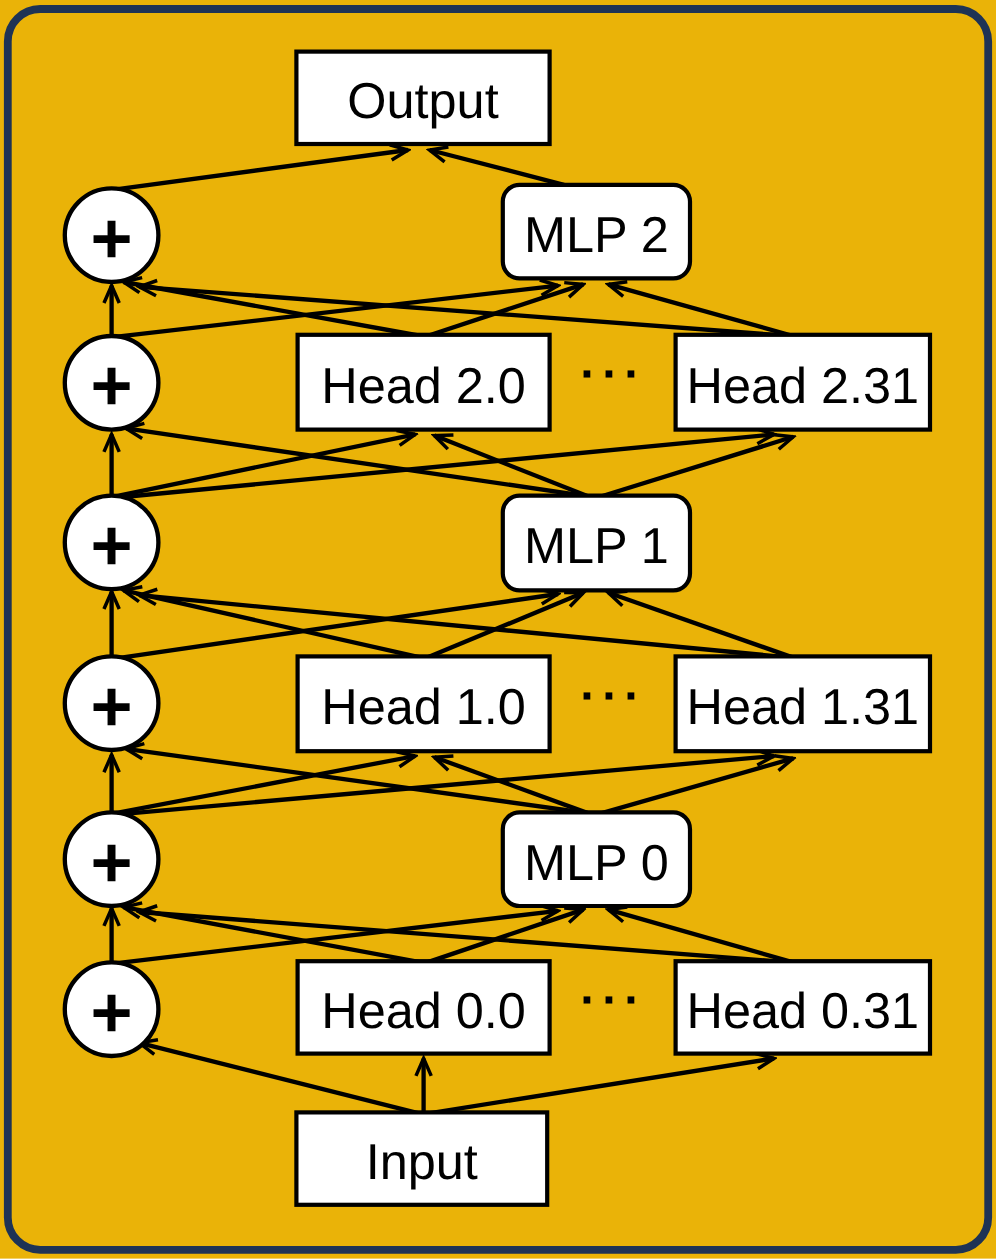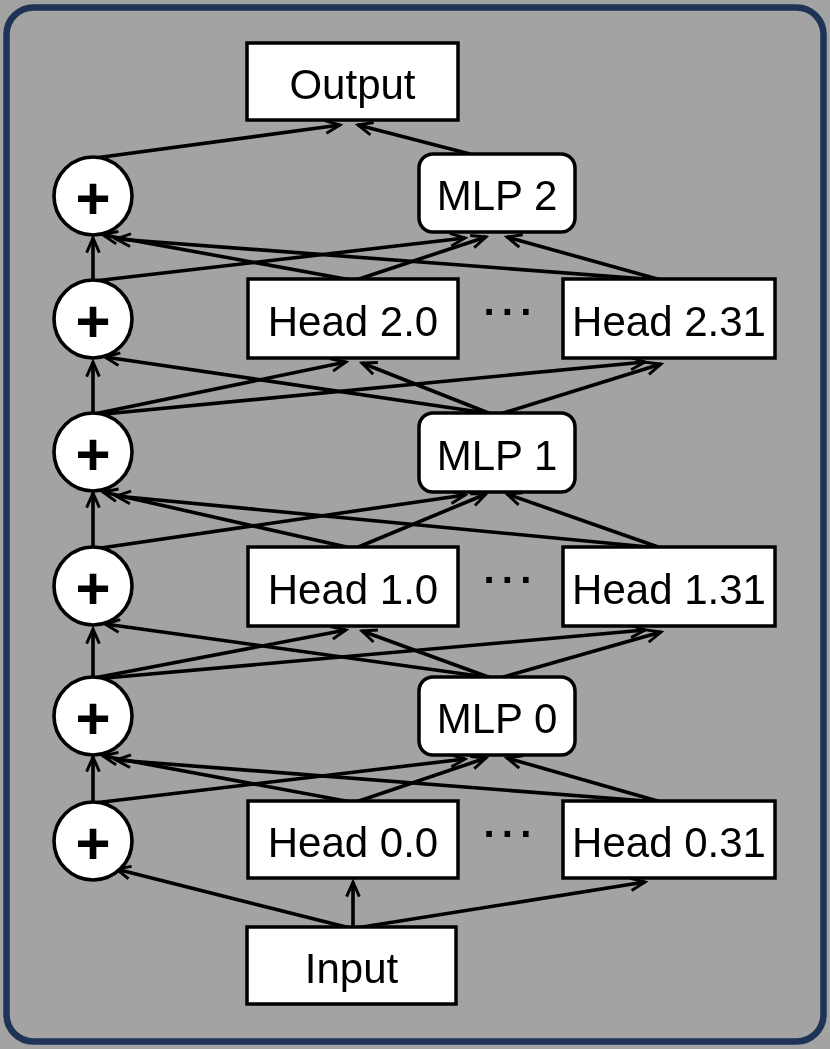--- a/index.html
+++ b/index.html
@@ -5,21 +5,21 @@
   html, body {
     margin: 0;
     padding: 0;
     background: #ffffff;
     font-family: "Liberation Sans", sans-serif;
   }
   .canvas {
     position: relative;
     width: 830px;
     height: 1049px;
-    background: #a3a3a3;
+    background: #eab308;
     overflow: hidden;
   }
   .canvas svg {
     position: absolute;
     left: 0;
     top: 0;
     display: block;
   }
   text {
     font-family: "Liberation Sans", sans-serif;

